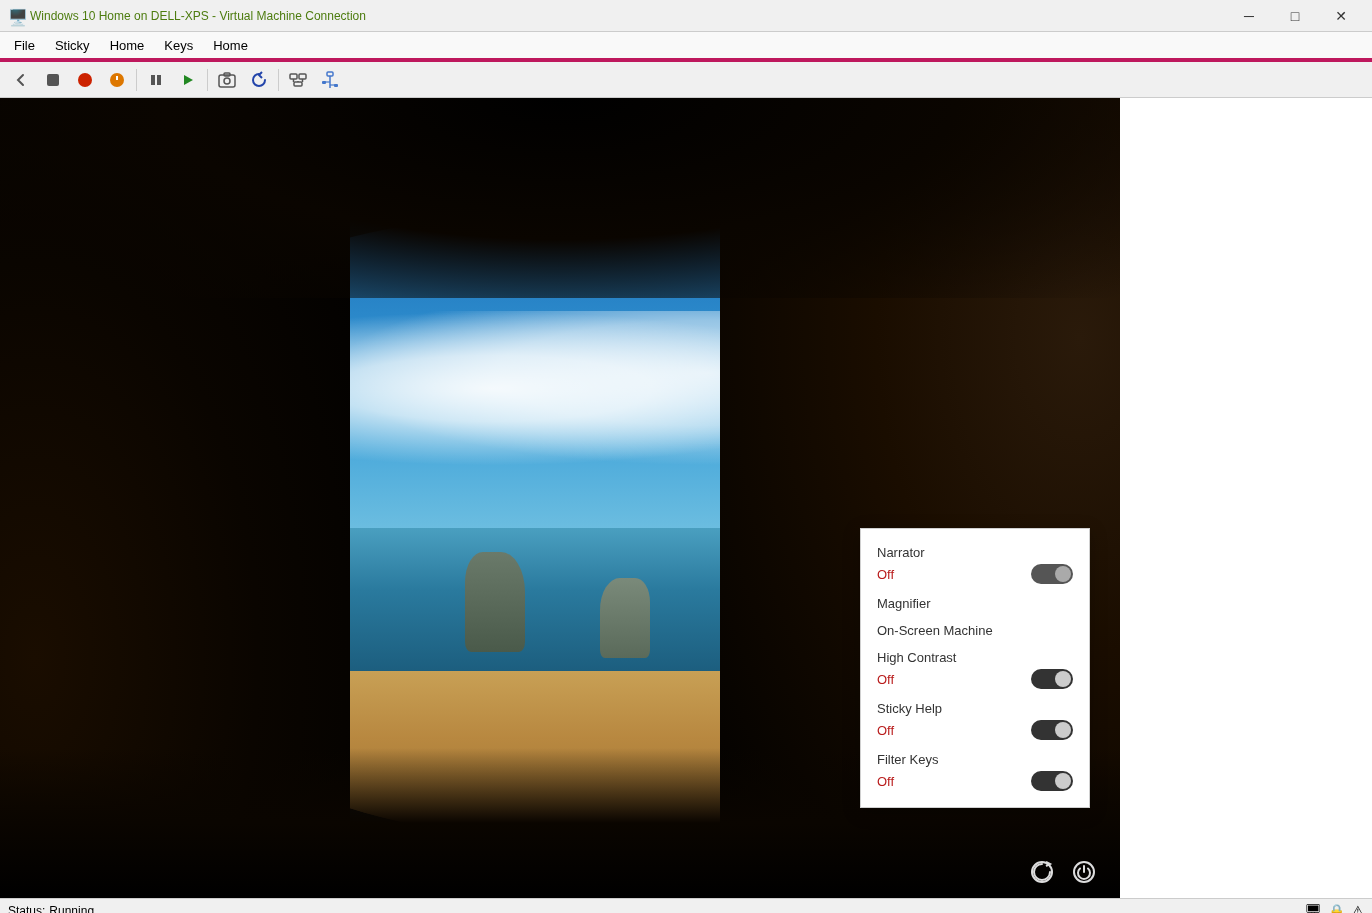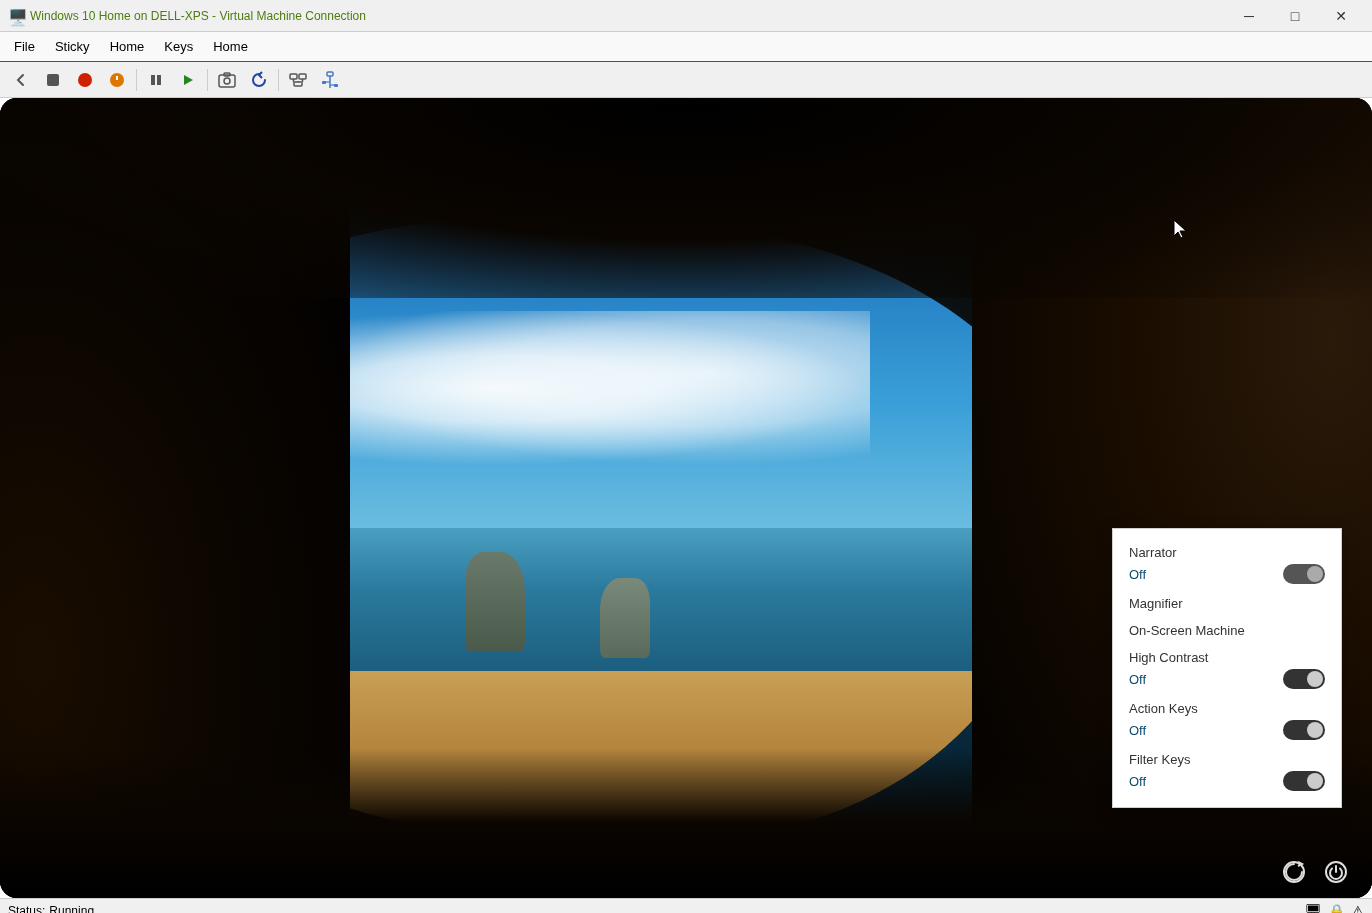--- a/index.html
+++ b/index.html
@@ -17,43 +17,42 @@
     .title-bar-controls { display: flex; gap: 0; }
     .title-bar-btn {
       width: 46px; height: 32px; border: none; background: transparent;
       cursor: pointer; display: flex; align-items: center; justify-content: center;
       font-size: 14px; color: #333;
     }
 
     
     .menu-bar {
       display: flex; align-items: center; background: #f9f9f9;
-      height: 30px; padding: 0 4px; border-bottom: 1px solid #be185d;
+      height: 30px; padding: 0 4px; border-bottom: 4px solid #be185d;
     }
     .menu-item {
       padding: 4px 10px; font-size: 13px; cursor: pointer; color: #000;
     }
 
     
     .toolbar {
       display: flex; align-items: center; background: #f0f0f0;
       height: 36px; padding: 2px 6px; gap: 2px; border-bottom: 1px solid #ccc;
     }
     .toolbar-btn {
       width: 30px; height: 30px; border: 1px solid transparent; background: transparent;
       cursor: pointer; display: flex; align-items: center; justify-content: center;
       border-radius: 2px; font-size: 16px;
     }
     .toolbar-sep { width: 1px; height: 22px; background: #ccc; margin: 0 2px; }
 
     
     .vm-area {
-      position: relative; width: 1372px; height: 800px; overflow: hidden;
+      position: relative; width: 1120px; height: 800px; overflow: hidden;
       background: #000;
-      border-radius: 17px;
     }
 
     
     .vm-bg {
       position: absolute; inset: 0;
       background:
         radial-gradient(ellipse at 30% 60%, #1a0a00 0%, transparent 40%),
         radial-gradient(ellipse at 15% 80%, #0d0600 0%, transparent 35%),
         radial-gradient(ellipse at 80% 20%, #0a0500 0%, transparent 40%),
         radial-gradient(ellipse at 50% 50%, #1a6080 0%, #0e3d5a 30%, #05202e 60%);
@@ -116,21 +115,21 @@
     .accessibility-panel {
       position: absolute; right: 30px; top: 430px;
       width: 230px; background: #fff; border: 1px solid #d0d0d0;
       box-shadow: 0 4px 16px rgba(0,0,0,0.25); padding: 16px;
       z-index: 10;
     }
     .acc-item { margin-bottom: 12px; }
     .acc-item:last-child { margin-bottom: 0; }
     .acc-label { font-size: 13px; color: #333; margin-bottom: 4px; }
     .acc-row { display: flex; align-items: center; justify-content: space-between; }
-    .acc-status { font-size: 13px; color: #0c4a6e; }
+    .acc-status { font-size: 13px; color: #b91c1c; }
     .toggle-switch {
       width: 42px; height: 20px; position: relative; cursor: pointer;
       display: inline-block;
     }
     .toggle-track {
       width: 42px; height: 20px; background: #333; border-radius: 10px;
       position: relative;
     }
     .toggle-thumb {
       position: absolute; right: 2px; top: 2px;
@@ -309,21 +308,21 @@
         <span class="acc-status">Off</span>
         <div class="toggle-switch">
           <div class="toggle-track">
             <div class="toggle-thumb"></div>
           </div>
         </div>
       </div>
     </div>
 
     <div class="acc-item">
-      <div class="acc-label">Action Keys</div>
+      <div class="acc-label">Sticky Help</div>
       <div class="acc-row">
         <span class="acc-status">Off</span>
         <div class="toggle-switch">
           <div class="toggle-track">
             <div class="toggle-thumb"></div>
           </div>
         </div>
       </div>
     </div>
 

